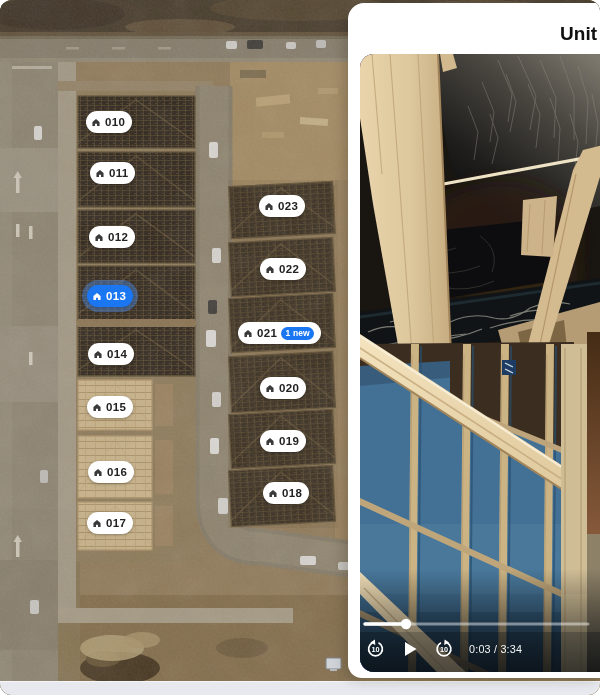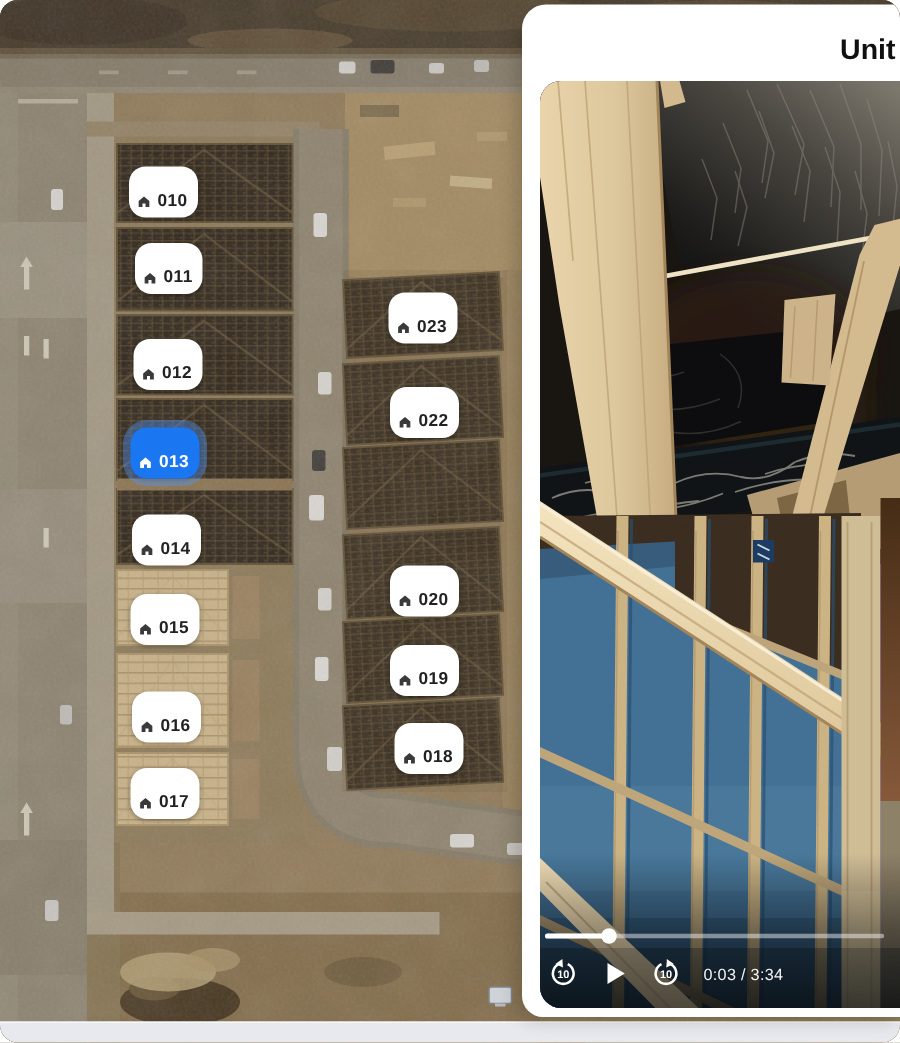--- a/index.html
+++ b/index.html
@@ -1,17 +1,17 @@
 <!DOCTYPE html>
 <html><head><meta charset="utf-8">
 <style>
 html,body{margin:0;padding:0;background:#fff}
 .app{position:relative;width:600px;height:695px;border-radius:12px;overflow:hidden;
   background:#97805e;font-family:"Liberation Sans",sans-serif}
-.pill{position:absolute;display:flex;align-items:center;height:22px;padding:12px 7px 0 6px;
+.pill{position:absolute;display:flex;align-items:center;height:22px;padding:0 7px 0 6px;
   background:#fff;border-radius:11px;box-shadow:0 1px 3px rgba(0,0,0,.28);
   font-size:11.5px;font-weight:bold;color:#222;letter-spacing:.3px;white-space:nowrap}
 .pill svg{margin-right:5px}
 .pill.sel{background:#1b76f2;color:#fff;box-shadow:0 0 0 5px rgba(80,150,250,.40),0 1px 3px rgba(0,0,0,.3)}
 .badge{display:inline-block;background:#1b76f2;color:#fff;font-size:8.5px;font-weight:bold;
   border-radius:6.5px;padding:1.5px 4.5px;margin-left:4px;letter-spacing:.1px}
 .sheet{position:absolute;left:0;bottom:0;width:600px;height:13px;background:#e7e9ee;
   border-top:1.5px solid #f5f6f8}
 .card{position:absolute;left:348px;top:3px;width:252px;height:675px;background:#fff;
   border-radius:16px 0 0 14px;box-shadow:-4px 2px 12px rgba(40,30,20,.22)}
@@ -211,20 +211,23 @@
       </svg>016</div>
 <div class="pill" style="left:87px;top:512px"><svg width="8" height="9" viewBox="0 0 11 11">
         <path d="M0.6 4.7 L5.5 0.6 L10.4 4.7 V10.4 H6.9 V7.1 H4.1 V10.4 H0.6 Z" fill="#3a3a3a"></path>
       </svg>017</div>
 <div class="pill" style="left:259px;top:195px"><svg width="8" height="9" viewBox="0 0 11 11">
         <path d="M0.6 4.7 L5.5 0.6 L10.4 4.7 V10.4 H6.9 V7.1 H4.1 V10.4 H0.6 Z" fill="#3a3a3a"></path>
       </svg>023</div>
 <div class="pill" style="left:260px;top:258px"><svg width="8" height="9" viewBox="0 0 11 11">
         <path d="M0.6 4.7 L5.5 0.6 L10.4 4.7 V10.4 H6.9 V7.1 H4.1 V10.4 H0.6 Z" fill="#3a3a3a"></path>
       </svg>022</div>
+<div class="pill" style="left:238px;top:322px"><svg width="8" height="9" viewBox="0 0 11 11">
+        <path d="M0.6 4.7 L5.5 0.6 L10.4 4.7 V10.4 H6.9 V7.1 H4.1 V10.4 H0.6 Z" fill="#3a3a3a"></path>
+      </svg>021<span class="badge">1 new</span></div>
 <div class="pill" style="left:260px;top:377px"><svg width="8" height="9" viewBox="0 0 11 11">
         <path d="M0.6 4.7 L5.5 0.6 L10.4 4.7 V10.4 H6.9 V7.1 H4.1 V10.4 H0.6 Z" fill="#3a3a3a"></path>
       </svg>020</div>
 <div class="pill" style="left:260px;top:430px"><svg width="8" height="9" viewBox="0 0 11 11">
         <path d="M0.6 4.7 L5.5 0.6 L10.4 4.7 V10.4 H6.9 V7.1 H4.1 V10.4 H0.6 Z" fill="#3a3a3a"></path>
       </svg>019</div>
 <div class="pill" style="left:263px;top:482px"><svg width="8" height="9" viewBox="0 0 11 11">
         <path d="M0.6 4.7 L5.5 0.6 L10.4 4.7 V10.4 H6.9 V7.1 H4.1 V10.4 H0.6 Z" fill="#3a3a3a"></path>
       </svg>018</div>
 

